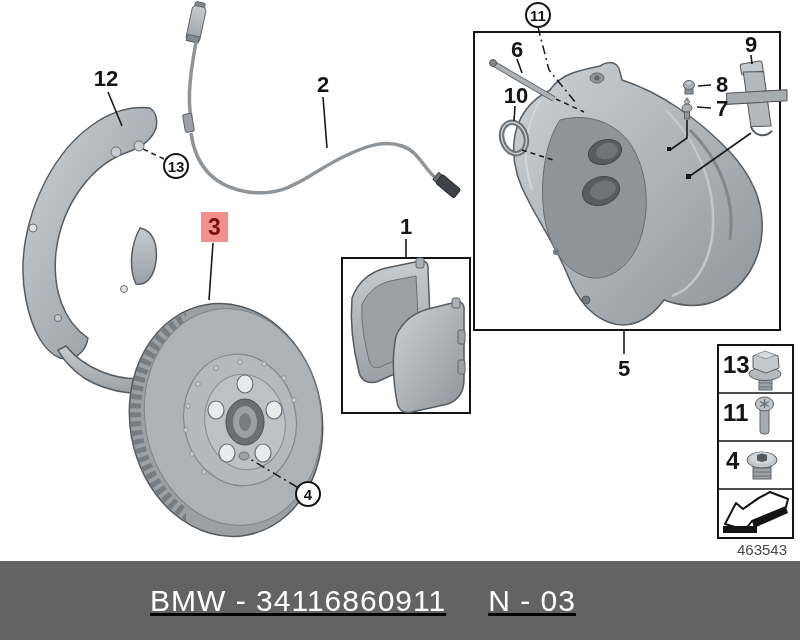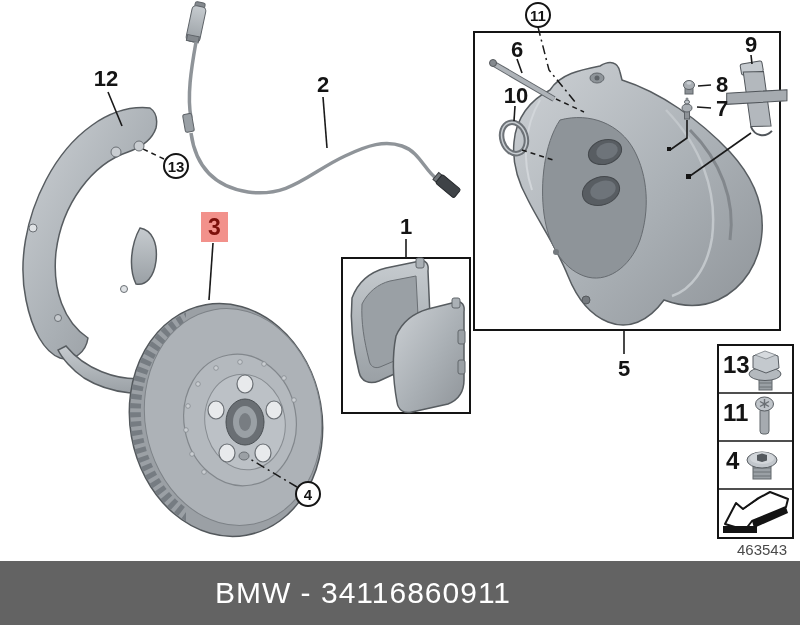--- a/index.html
+++ b/index.html
@@ -10,22 +10,22 @@
   .callout-num{font-size:22px;font-weight:bold;fill:#141414;text-anchor:middle;}
   .circled-num{font-size:15px;font-weight:bold;fill:#141414;text-anchor:middle;}
   .legend-num{font-size:24px;font-weight:bold;fill:#141414;}
   .highlight-num{font-size:23px;font-weight:bold;fill:#7c100b;text-anchor:middle;}
   .sheet-num{font-size:15px;fill:#4a4a4a;text-anchor:middle;}
   .leader{stroke:#1a1a1a;stroke-width:1.6;fill:none;}
   .leader-dash{stroke:#1a1a1a;stroke-width:1.5;fill:none;stroke-dasharray:5 4;}
   .leader-dashdot{stroke:#1a1a1a;stroke-width:1.5;fill:none;stroke-dasharray:9 4 2 4;}
   .pbox{fill:none;stroke:#141414;stroke-width:2;}
   .part-stroke{stroke:#575c60;stroke-width:1.5;}
-  .footer{position:absolute;left:0;top:561px;width:800px;height:64px;background:#636363;
-          display:flex;align-items:center;justify-content:center;}
+  .footer{position:absolute;left:0;top:561px;width:800px;height:79px;background:#636363;
+          display:flex;align-items:center;justify-content:center;text-decoration:underline;}
   .footer-inner{display:flex;gap:42px;transform:translateX(-37px);
                 color:#ffffff;font-size:30px;letter-spacing:1px;}
 </style>
 </head>
 <body>
 
 <div class="stage">
   <svg class="diagram" width="800" height="561" viewBox="0 0 800 561">
     <defs>
       <linearGradient id="gMetal" x1="0" y1="0" x2="1" y2="1">
@@ -281,15 +281,16 @@
         </g>
       </g>
     </g>
 
     <text class="sheet-num" x="762" y="555">463543</text>
   </svg>
 
   <div class="footer">
     <div class="footer-inner">
       <span>BMW - 34116860911</span>
+      <span>N - 03</span>
     </div>
   </div>
 </div>
 
 </body></html>

